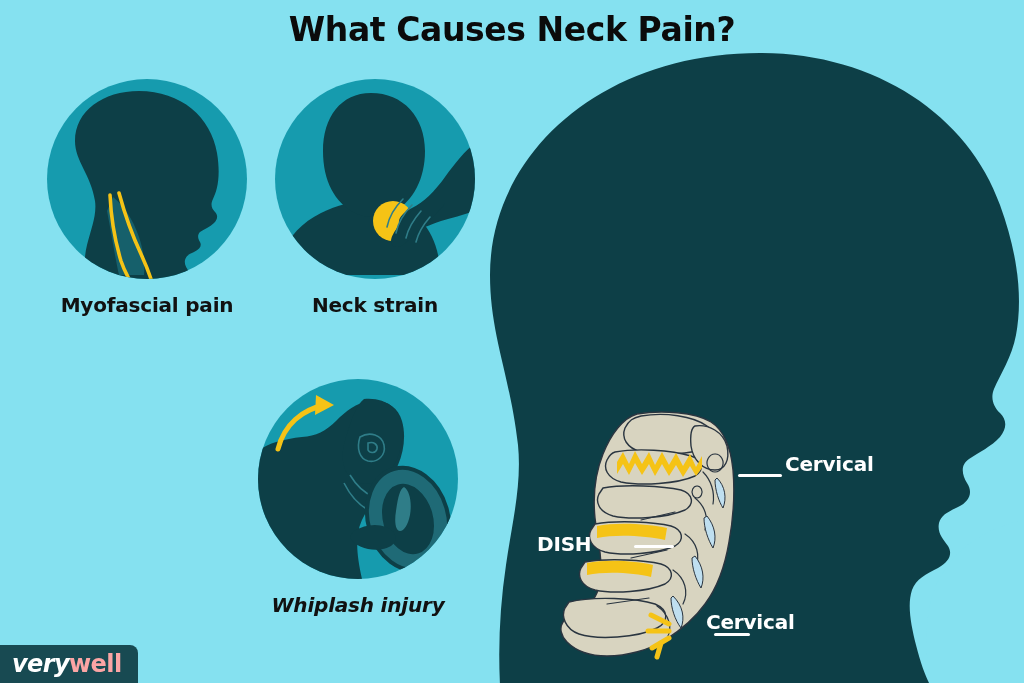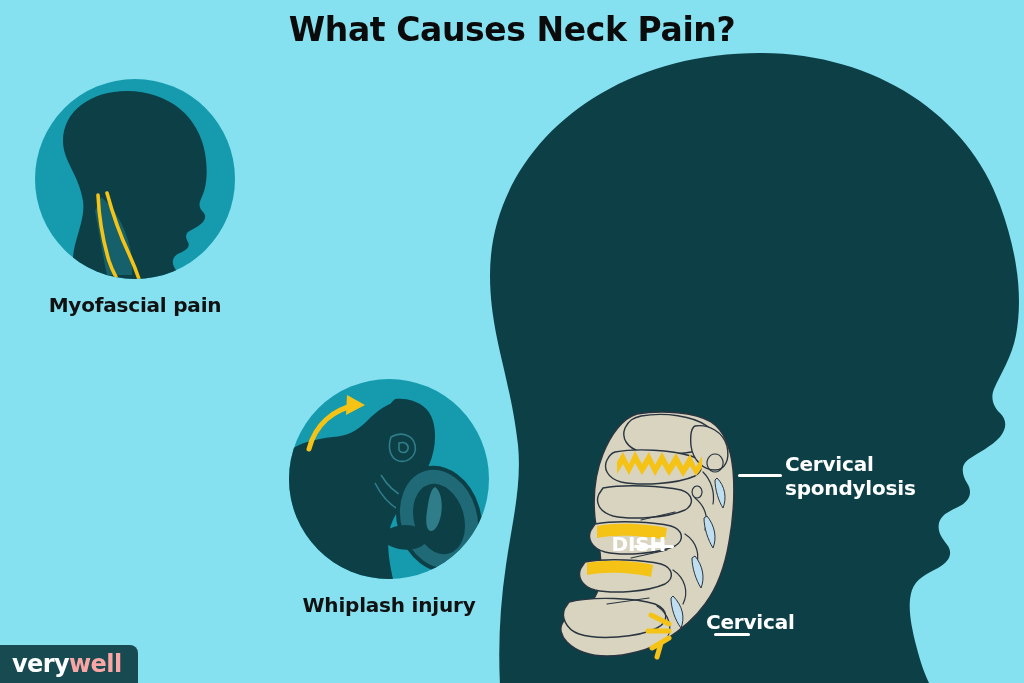--- a/index.html
+++ b/index.html
@@ -64,21 +64,21 @@
   
   .callout {
     position: absolute;
     color: #ffffff;
     font-size: 20px;
     font-weight: bold;
     line-height: 1.22;
     letter-spacing: -0.2px;
   }
   #callout-spondylosis { left: 785px; top: 452px; width: 230px; }
-  #callout-dish { left: 576px; top: 532px; width: 90px; text-align: right; }
+  #callout-dish { left: 537px; top: 532px; width: 90px; text-align: left; }
   #callout-discogenic { left: 706px; top: 610px; width: 300px; }
 
   .leader {
     position: absolute;
     height: 3px;
     background: #ffffff;
     border-radius: 2px;
   }
   #leader-spondylosis { left: 738px; top: 474px; width: 44px; }
   #leader-dish { left: 634px; top: 545px; width: 40px; }
@@ -95,21 +95,21 @@
     border-radius: 0 8px 0 0;
     display: flex;
     align-items: center;
   }
   .logo-text {
     font-size: 24px;
     font-weight: bold;
     letter-spacing: -0.6px;
     line-height: 1;
   }
-  .logo-very { color: #ffffff; }
+  .logo-very { color: #ffffff; font-style: italic; }
   .logo-well { color: #fca5a5; }
 </style>
 </head>
 <body>
 
 <div id="infographic">
 
   <div class="title">What Causes Neck Pain?</div>
 
   <div class="big-head">
@@ -210,55 +210,85 @@
       </g>
     </svg>
   </div>
 
   <div class="leader" id="leader-spondylosis"></div>
   <div class="leader" id="leader-dish"></div>
   <div class="leader" id="leader-discogenic"></div>
 
   <div class="callout" id="callout-spondylosis">
     <div>Cervical</div>
-    <div>spondylosis</div>
   </div>
 
   <div class="callout" id="callout-dish">
     <div>DISH</div>
   </div>
 
   <div class="callout" id="callout-discogenic">
     <div>Cervical</div>
   </div>
 
-  <div class="icon-card" style="left:35px; top:79px;">
+  <div class="icon-card" style="left:47px; top:79px;">
     <div class="icon-circle">
       <svg class="icon-svg" viewBox="0 0 200 200" xmlns="http://www.w3.org/2000/svg">
         <path d="M92,12 C134,12 164,38 170,74 C174,98 170,112 166,120
                  C163,126 165,130 168,133 C171,136 171,140 167,144
                  C163,148 157,150 153,153 C150,156 151,160 153,163
                  C155,167 153,170 147,173 C142,175 139,177 138,181
                  C137,186 140,189 142,193 C144,197 141,200 135,200
                  L40,200 C37,190 37,178 40,166 C44,150 50,136 48,122
                  C44,96 28,82 28,62 C28,32 56,12 92,12 Z" fill="#0d3f47"></path>
         <path d="M66,118 C76,126 86,140 92,158 C97,173 98,186 97,196
                  L72,196 C68,178 64,152 60,132 Z" fill="#16606b"></path>
         <g stroke="#f5c316" stroke-width="3.6" fill="none" stroke-linecap="round">
           <path d="M63,116 C64,138 68,162 74,182 C77,191 80,196 82,200"></path>
           <path d="M72,114 C78,136 86,158 94,175 C99,186 102,194 104,200"></path>
         </g>
       </svg>
     </div>
     <div class="icon-caption">Myofascial pain</div>
   </div>
 
-
-
-  <div class="icon-card" style="left:289px; top:379px;">
+  <div class="icon-card" style="left:275px; top:79px;">
+    <div class="icon-circle">
+      <svg class="icon-svg" viewBox="0 0 200 200" xmlns="http://www.w3.org/2000/svg">
+
+        <path d="M0,196 C6,166 22,146 46,134 C62,126 78,122 94,122
+                 C116,122 134,130 146,142 C158,154 164,172 166,196 Z" fill="#0d3f47"></path>
+
+        <path d="M96,14 C128,14 150,38 150,72 C150,100 138,122 120,132
+                 C108,139 92,140 80,134 C60,124 48,102 48,72
+                 C48,38 66,14 96,14 Z" fill="#0d3f47"></path>
+
+        <circle cx="118" cy="142" r="20" fill="#f5c316"></circle>
+
+        <path d="M200,64 L200,132 C188,136 176,139 166,142
+                 C154,146 146,150 140,152 C132,155 125,152 124,145
+                 C123,138 129,133 137,129 C148,124 160,112 170,98
+                 C180,84 190,72 200,64 Z" fill="#0d3f47"></path>
+
+        <path d="M146,124 C138,130 130,138 124,146 C119,153 116,158 116,162
+                 C116,168 122,170 128,166 C136,160 146,150 154,142
+                 C162,134 168,128 170,124 Z" fill="#0d3f47"></path>
+        <g stroke="#2f7d88" stroke-width="1.6" fill="none" stroke-linecap="round">
+          <path d="M128,120 C120,128 114,138 112,148"></path>
+          <path d="M137,126 C129,134 123,144 121,154"></path>
+          <path d="M146,132 C139,140 133,150 131,159"></path>
+          <path d="M155,138 C148,146 143,155 141,163"></path>
+        </g>
+      </svg>
+    </div>
+    <div class="icon-caption">Neck strain</div>
+  </div>
+
+
+  <div class="icon-card" style="left:258px; top:379px;font-style:italic;">
     <div class="icon-circle">
       <svg class="icon-svg" viewBox="0 0 200 200" xmlns="http://www.w3.org/2000/svg">
 
         <path d="M0,72 C10,64 26,60 44,58 C58,57 68,52 78,42
                  C88,32 98,24 112,22 C128,20 140,28 144,42
                  C148,56 146,72 140,86 C134,100 124,112 116,122
                  C108,132 102,142 100,154 C98,168 100,182 104,200
                  L0,200 Z" fill="#0d3f47"></path>
 
         <path d="M106,20 C128,18 142,30 144,48 C146,66 140,84 128,96

